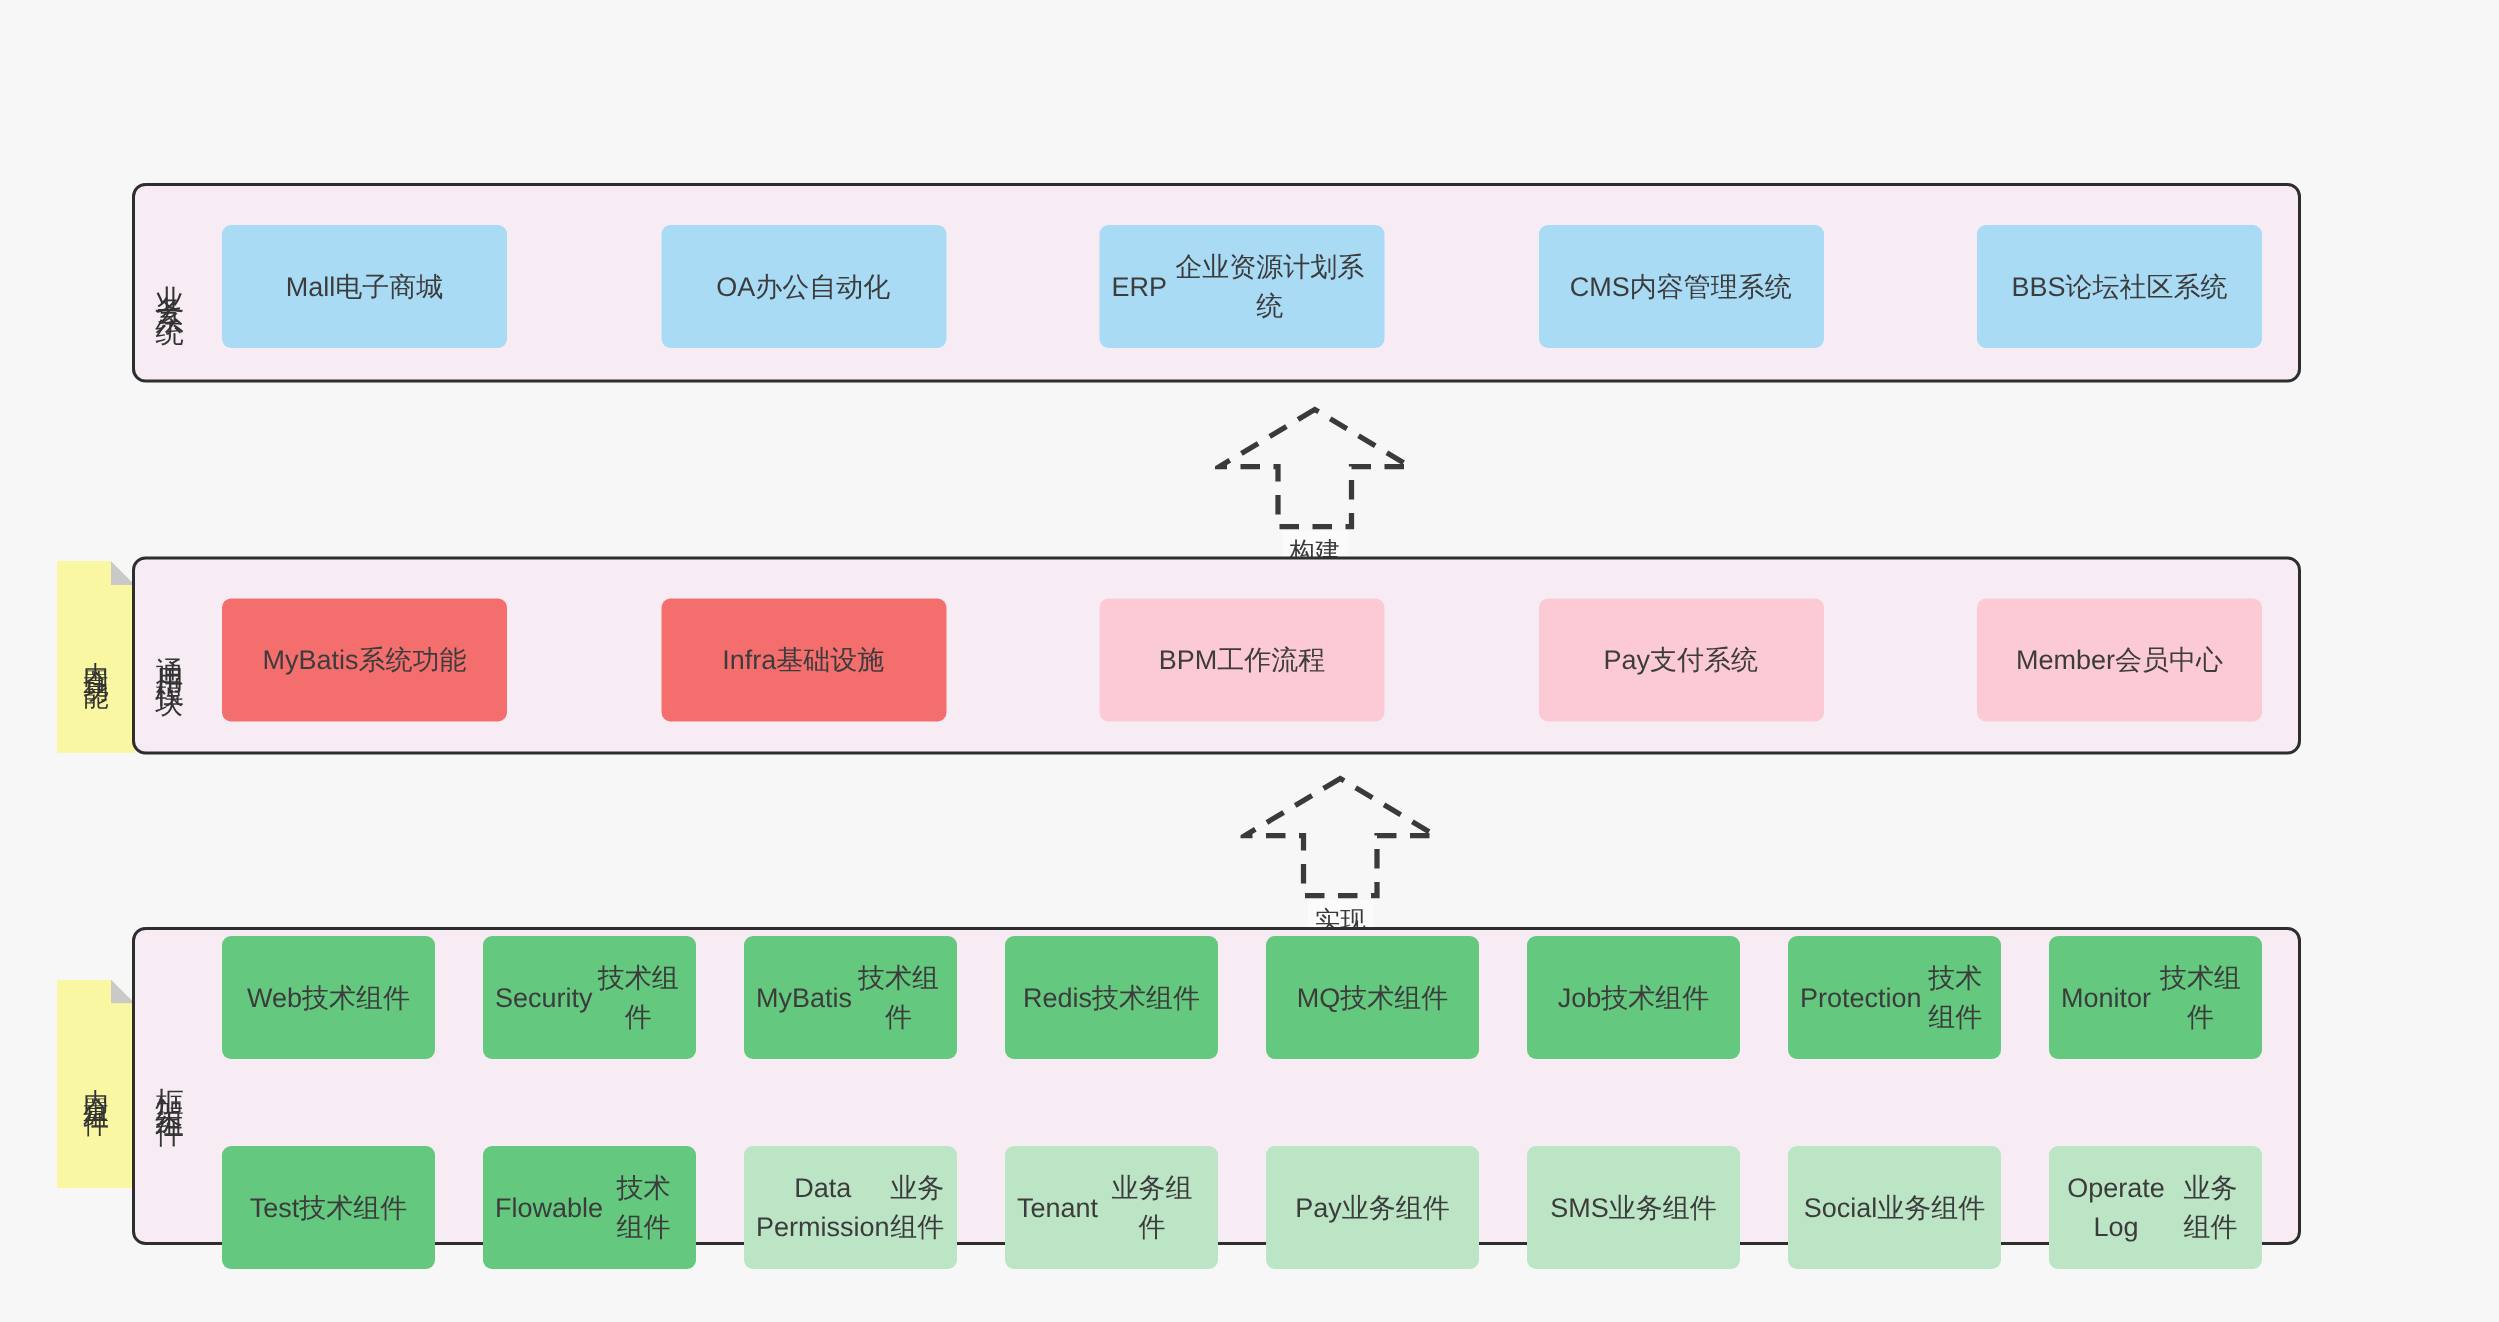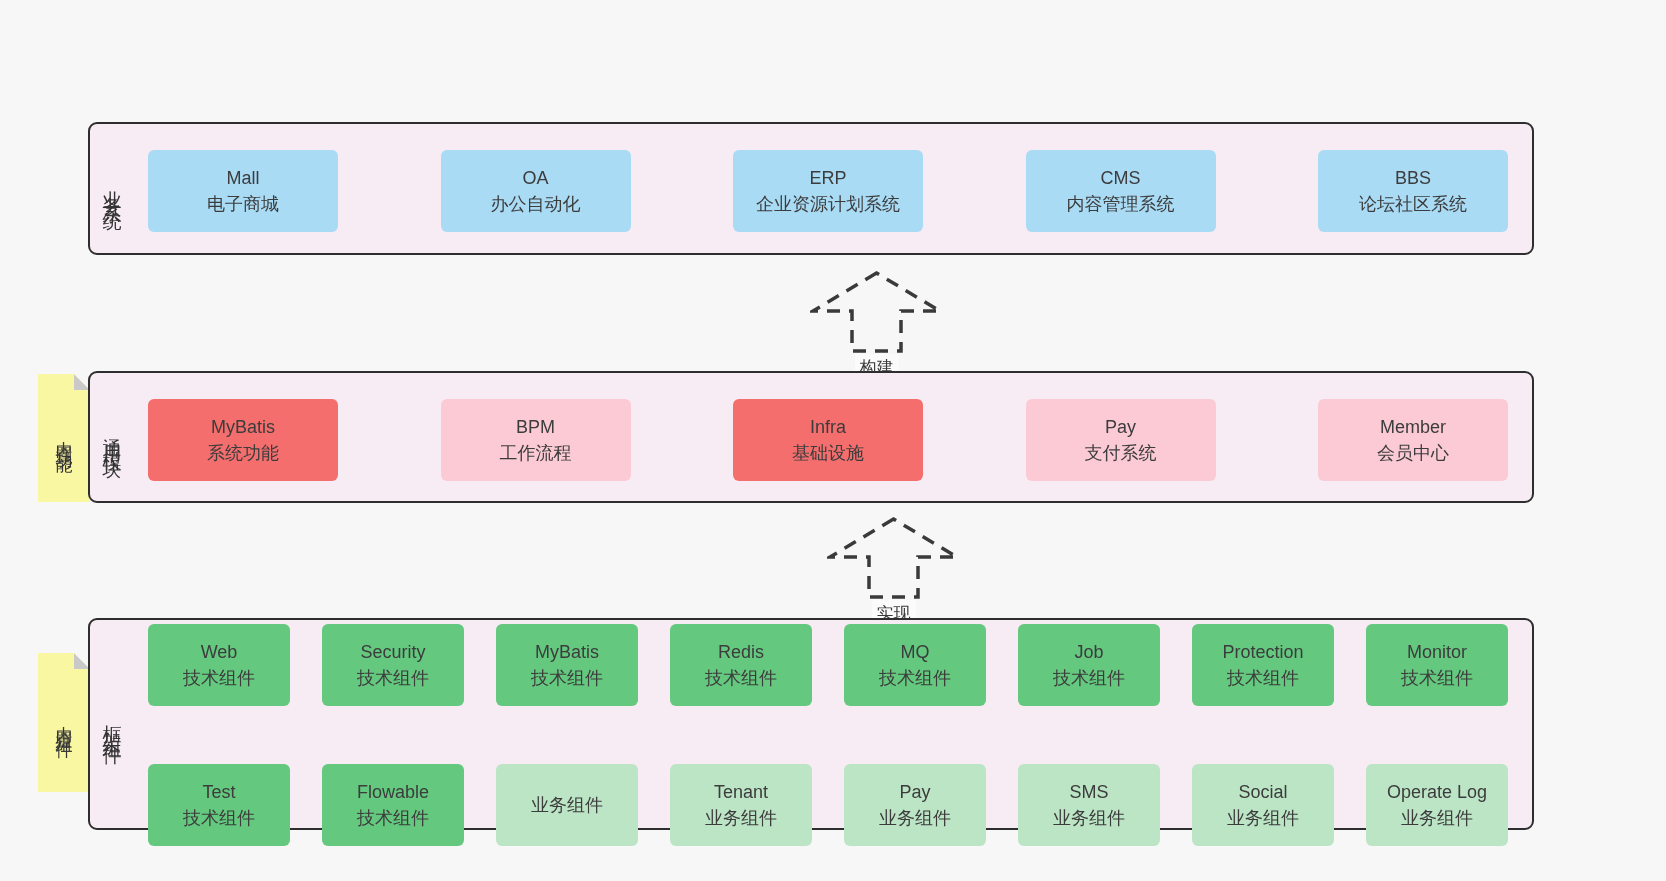--- a/index.html
+++ b/index.html
@@ -84,21 +84,21 @@
     justify-content: space-between;
   }
   .band-business .boxes,
   .band-modules  .boxes { top: 26px; height: 82px; }
   #components-row-0 { top: 4px;  height: 82px; }
   #components-row-1 { top: 112px; height: 82px; margin-top: 32px; }
 
   
   .box {
     display: flex;
-    flex-direction: column;
+    flex-direction: row;
     align-items: center;
     justify-content: center;
     border-radius: 6px;
     text-align: center;
     color: var(--text);
     font-size: 18px;
     line-height: 26px;
     padding: 0 8px;
     box-sizing: border-box;
   }
@@ -181,27 +181,27 @@
     <span class="arrow-label">构建</span>
   </div>
 
   <section class="band band-modules">
     <div class="side-label">通用模块</div>
     <div class="boxes wide">
         <div class="box red">
           <div>MyBatis</div>
           <div>系统功能</div>
         </div>
+        <div class="box red">
+          <div>Infra</div>
+          <div>基础设施</div>
+        </div>
         <div class="box pink">
           <div>BPM</div>
           <div>工作流程</div>
-        </div>
-        <div class="box red">
-          <div>Infra</div>
-          <div>基础设施</div>
         </div>
         <div class="box pink">
           <div>Pay</div>
           <div>支付系统</div>
         </div>
         <div class="box pink">
           <div>Member</div>
           <div>会员中心</div>
         </div>
       </div>
@@ -253,20 +253,21 @@
     <div class="boxes narrow" id="components-row-1">
         <div class="box green">
           <div>Test</div>
           <div>技术组件</div>
         </div>
         <div class="box green">
           <div>Flowable</div>
           <div>技术组件</div>
         </div>
         <div class="box light_green">
+          <div>Data Permission</div>
           <div>业务组件</div>
         </div>
         <div class="box light_green">
           <div>Tenant</div>
           <div>业务组件</div>
         </div>
         <div class="box light_green">
           <div>Pay</div>
           <div>业务组件</div>
         </div>

